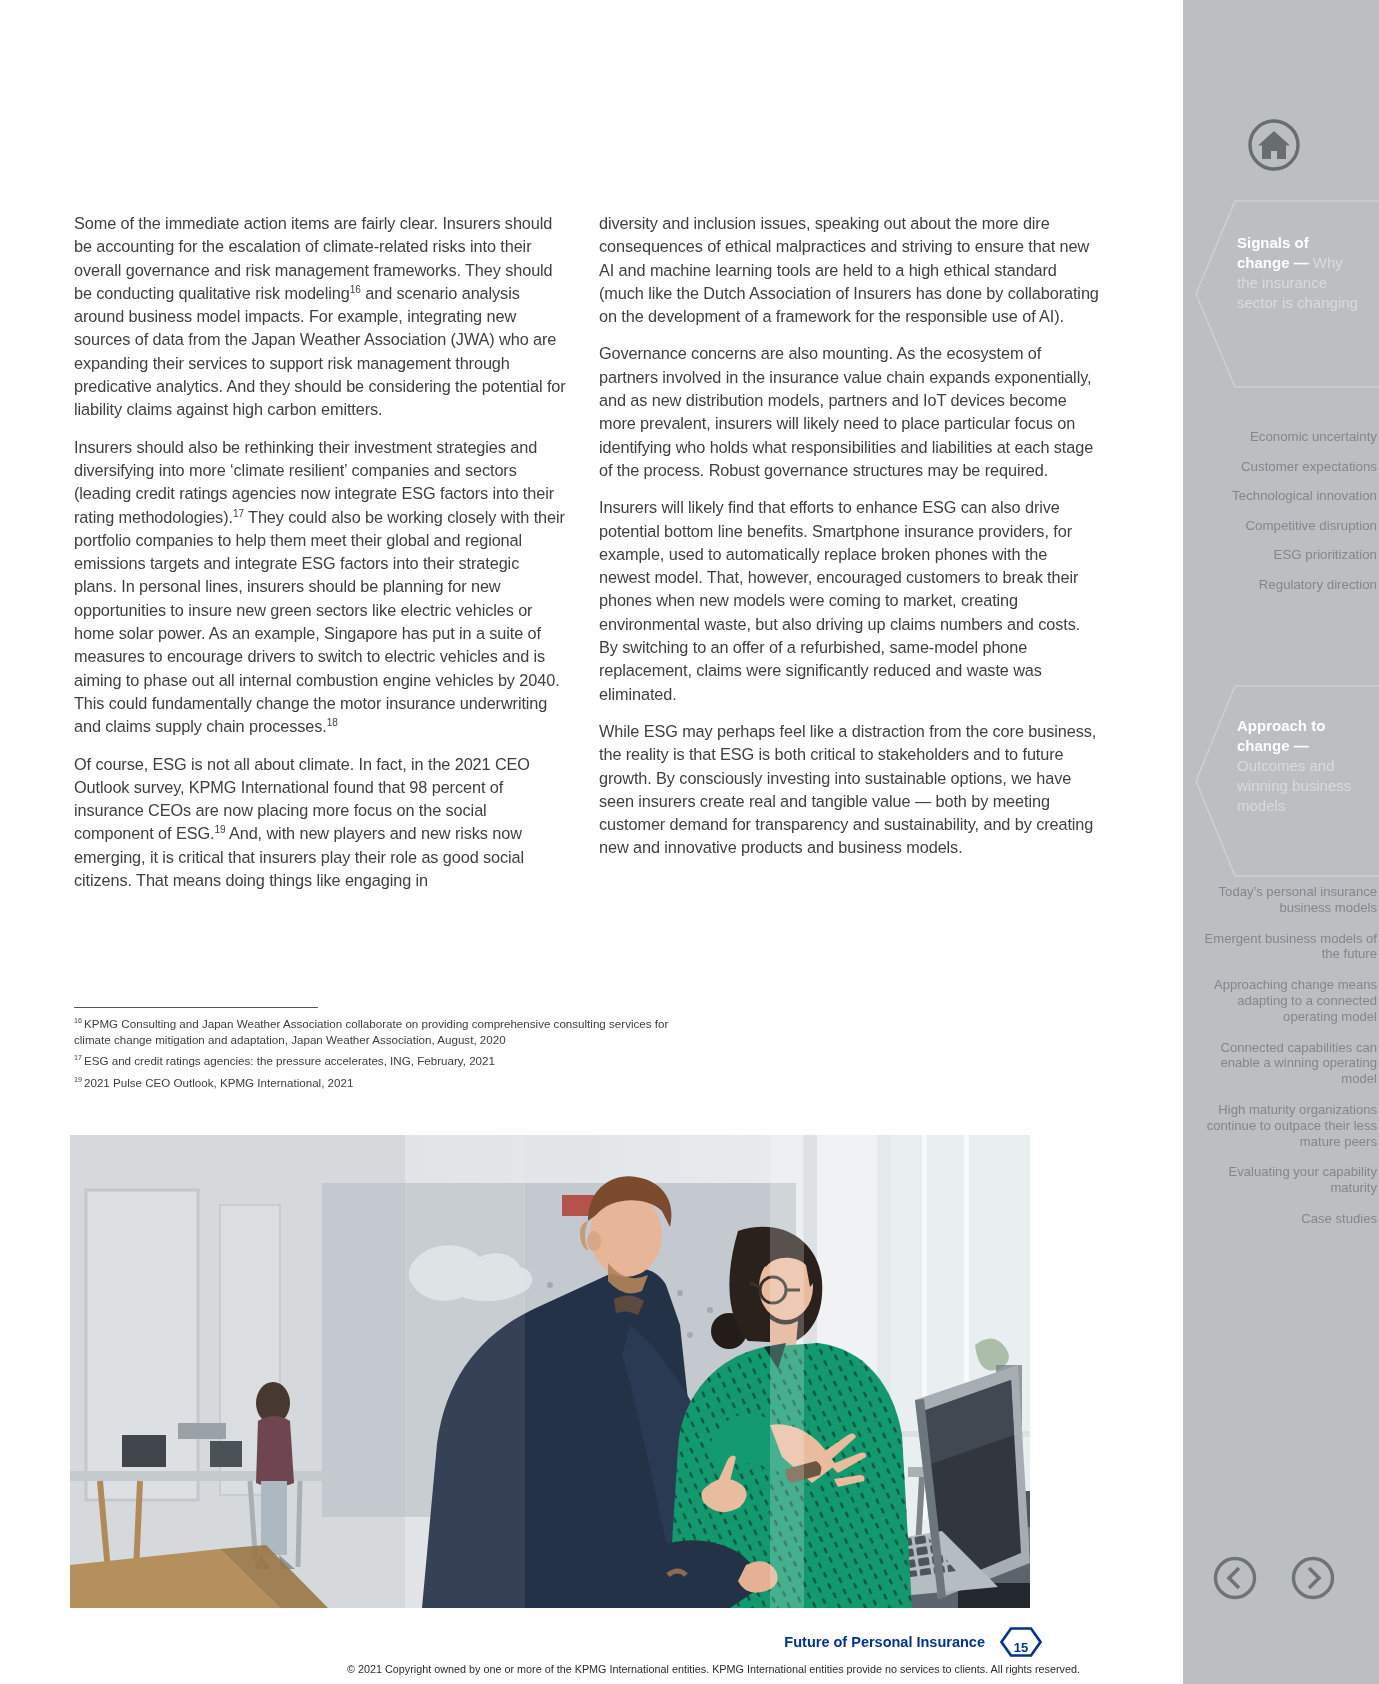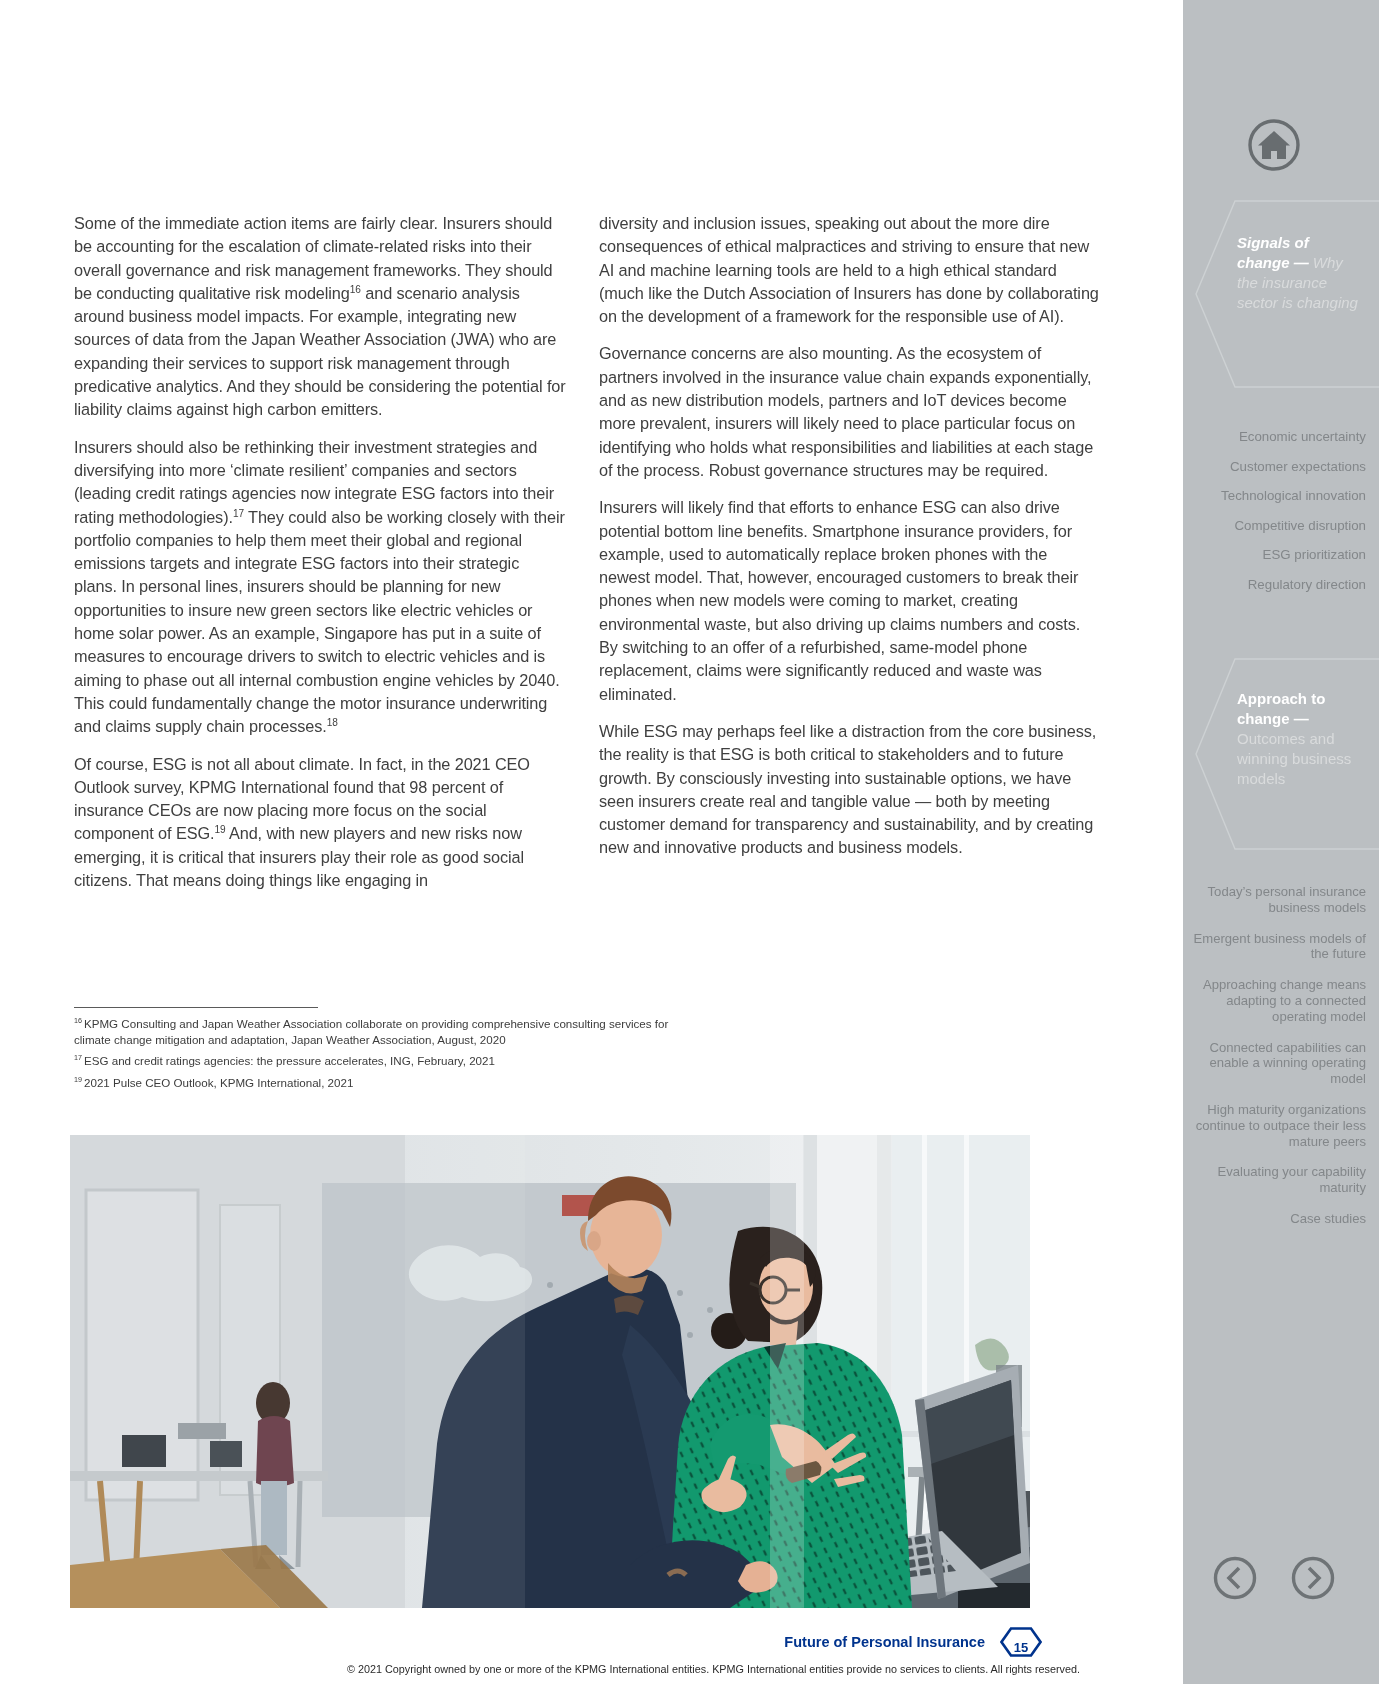--- a/index.html
+++ b/index.html
@@ -38,32 +38,32 @@
                    font-size:13px; font-weight:bold; color:#00338D; }
   .copyright { position:absolute; left:70px; top:1663px; width:1010px;
                text-align:right; font-size:10.8px; color:#2a2a2a; letter-spacing:0; }
 
   
   .sidebar { position:absolute; left:1183px; top:0; width:196px; height:1684px;
              background:#bbbfc2; }
   .home-btn { position:absolute; left:1247px; top:118px; width:54px; height:54px;
               cursor:pointer; }
   .hex-section { position:absolute; left:1183px; width:196px; }
-  .hex-sec-1 { top:200px;  height:188px;font-style:italic; }
-  .hex-sec-2 { top:658px;  height:192px; }
+  .hex-sec-1 { top:200px;  height:188px; }
+  .hex-sec-2 { top:685px;  height:192px; }
   .hex-sec-3 { top:1292px; height:188px; }
   .hex-section svg { position:absolute; left:0; top:0; }
   .hex-label { position:absolute; left:54px; width:122px; font-size:15px;
                line-height:20px; color:#d9dbdc; }
   .hex-sec-1 .hex-label { top:33px; }
   .hex-sec-2 .hex-label { top:31px; }
   .hex-sec-3 .hex-label { top:64px; }
   .hex-label b { color:#ffffff; font-weight:bold; }
 
-  .nav-group { position:absolute; left:1183px; width:196px; padding-right:13px;
+  .nav-group { position:absolute; left:1183px; width:196px; padding-right:2px;
                text-align:right; color:#83878a; }
   .nav-group-1 { top:428px; font-size:13.3px; line-height:17px; }
   .nav-group-1 .nav-item { margin-bottom:12.5px; }
   .nav-group-2 { top:884px; font-size:13.1px; line-height:15.8px; }
   .nav-group-2 .nav-item { margin-bottom:15px; }
   .nav-item { cursor:pointer; }
 
   .pager-btn { position:absolute; width:44px; height:44px; cursor:pointer; }
   .pager-prev { left:1213px; top:1556px; }
   .pager-next { left:1291px; top:1556px; }

